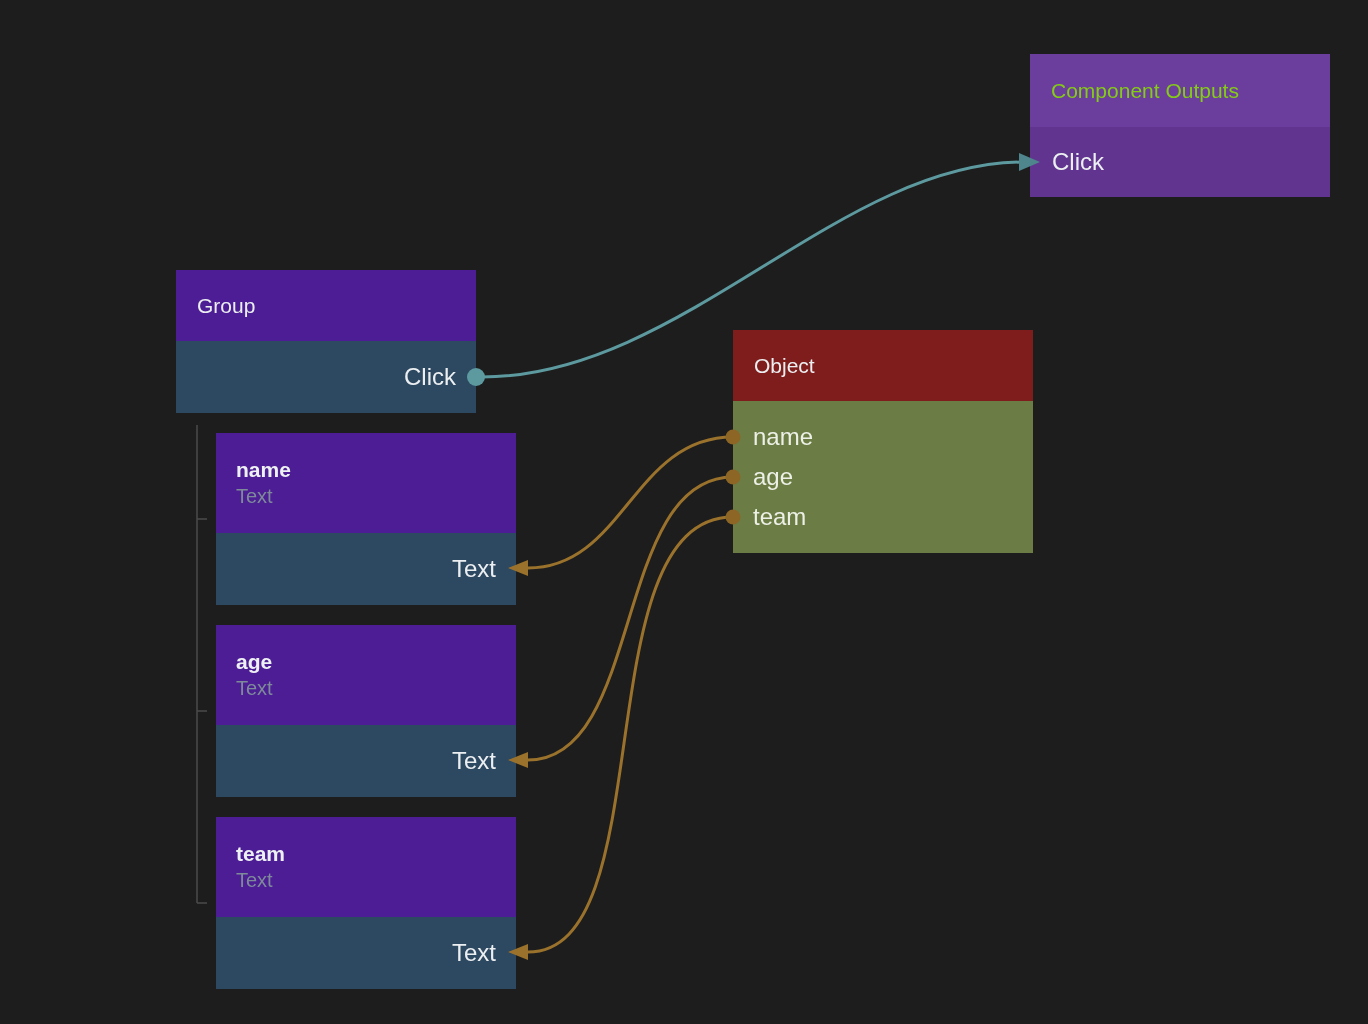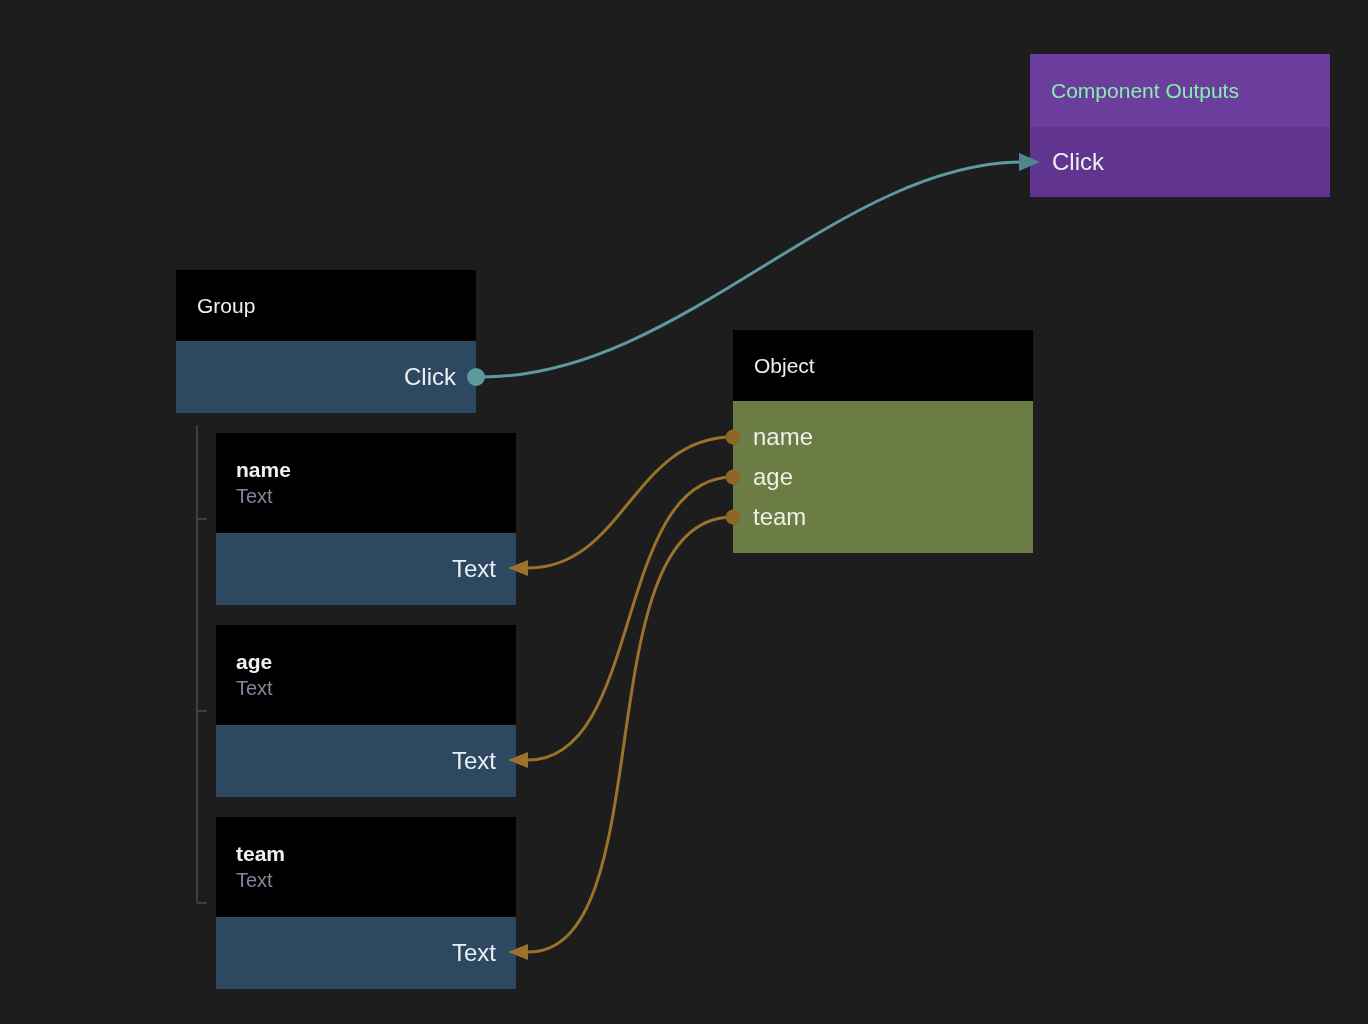--- a/index.html
+++ b/index.html
@@ -36,29 +36,29 @@
     align-items: center;
     color: #eceff1;
     font-size: 21px;
   }
   .node-body {
     box-sizing: border-box;
     color: #eceff1;
     font-size: 24px;
   }
   
-  .purple .node-header { background: #6b3e9d; height: 73px; color: #86efac; }
+  .purple .node-header { background: #6b3e9d; height: 73px; color: #84cc16; }
   .purple .node-body   { background: #61358f; height: 70px; display: flex; align-items: center; padding: 0 22px; }
   
-  .blue-hdr { background: #000000; }
+  .blue-hdr { background: #4c1d95; }
   .blue-bod { background: #2d4861; }
   .group .node-header { height: 71px; }
   .group .node-body   { height: 72px; display: flex; align-items: center; justify-content: flex-end; padding: 0 20px; }
   
-  .olive .node-header { background: #000000; height: 71px; }
+  .olive .node-header { background: #7f1d1d; height: 71px; }
   .olive .node-body   { background: #6b7d44; height: 152px; padding: 16px 0; box-sizing: border-box; }
   .olive .port-row {
     height: 40px;
     display: flex;
     align-items: center;
     padding: 0 20px;
     color: #edf0e6;
   }
   
   .child .node-header {

